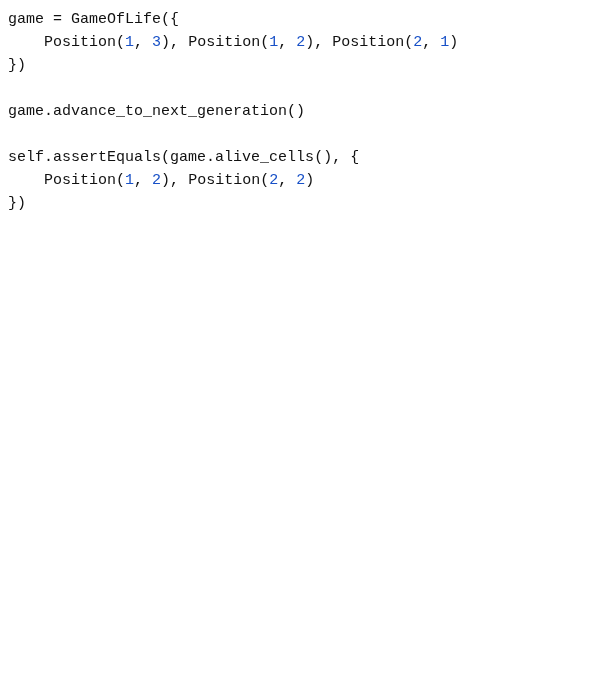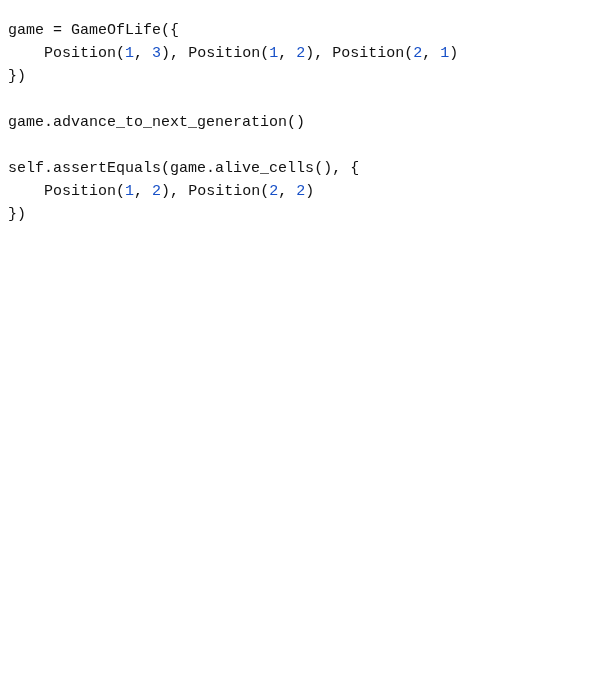--- a/index.html
+++ b/index.html
@@ -6,21 +6,21 @@
     body {
       width: 600px;
       height: 689px;
       background: #ffffff;
       font-family: "Consolas", "Monaco", "Courier New", monospace;
       font-size: 15px;
       line-height: 23px;
       overflow: hidden;
     }
     .code-block {
-      padding: 19px 8px;
+      padding: 8px 8px;
       white-space: pre;
     }
     .line {
       display: block;
     }
     .tok-default { color: #111111; }
     .tok-number { color: #1750c7; }
     .tok-punct { color: #111111; }
   </style>
 </head>

